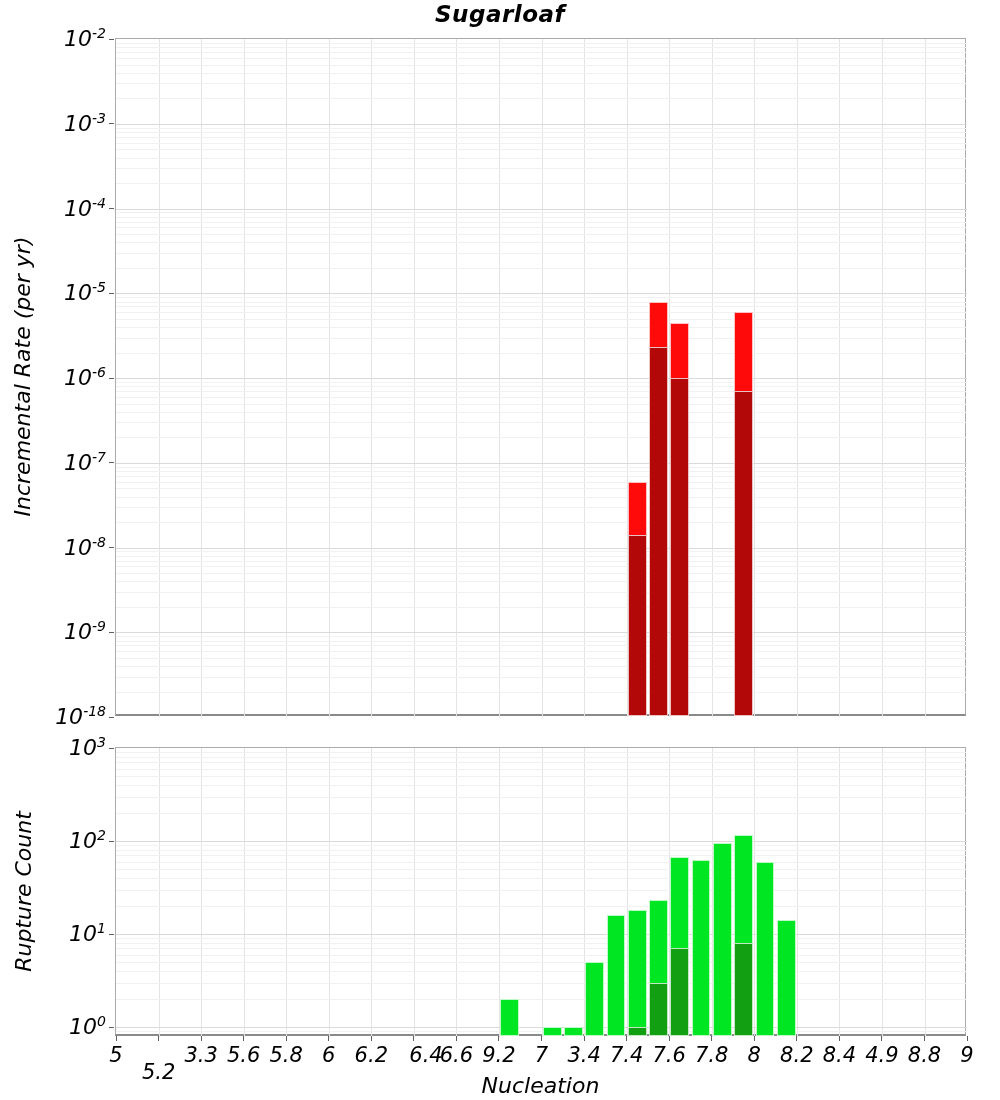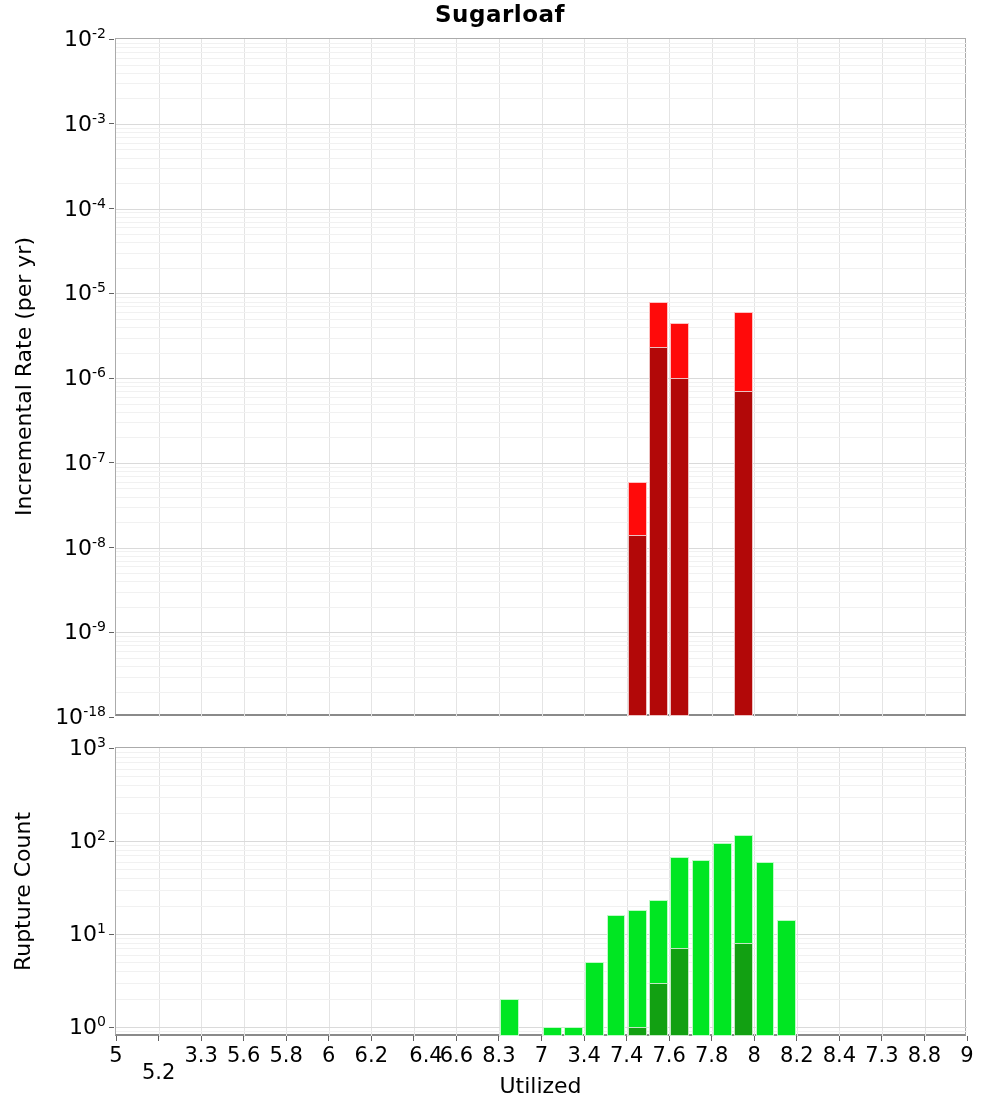--- a/index.html
+++ b/index.html
@@ -1,16 +1,16 @@
 <!DOCTYPE html>
 <html><head>
 <meta charset="utf-8">
 <style>
   html,body { margin:0; padding:0; background:#ffffff; font-family:"DejaVu Sans", sans-serif; color:#000; }
-  .canvas { position:relative; width:1000px; height:1100px; background:#fff; overflow:hidden; }
+  .canvas { position:relative; width:1000px; height:1100px; background:#fff; overflow:hidden;font-style:italic; }
   .fig-title { position:absolute; top:1px; left:0; width:1000px; text-align:center;
                font-size:23px; font-weight:bold; letter-spacing:0.5px; }
   .plot { position:absolute; background:#fff; border:1.5px solid #ababab; border-bottom:2px solid #8a8a8a;
           box-sizing:border-box; }
   .grid-v { position:absolute; width:1px; top:0; background:#e4e4e4; z-index:1; }
   .grid-major { position:absolute; height:1px; left:0; background:#dadada; z-index:1; }
   .grid-minor { position:absolute; height:1px; left:0; background:#f1f1f1; z-index:1; }
   .bar { position:absolute; box-sizing:border-box; border:1px solid rgba(255,255,255,0.75); z-index:2; }
   .ytick-label { position:absolute; width:86px; text-align:right; font-size:22px; line-height:22px;
                  transform:translateY(-50%); z-index:4; white-space:nowrap; }
@@ -154,21 +154,21 @@
       <div class="bar" title="Nucleation M7.4: 1.4e-8" style="left: 511.8px; width: 18.9px; top: 496.1px; height: 180.9px; background: rgb(178, 8, 8);"></div>
       <div class="bar" title="Nucleation M7.5: 0.0000023" style="left: 533.1px; width: 18.9px; top: 308.3px; height: 368.7px; background: rgb(178, 8, 8);"></div>
       <div class="bar" title="Nucleation M7.6: 0.000001" style="left: 554.4px; width: 18.9px; top: 339px; height: 338px; background: rgb(178, 8, 8);"></div>
       <div class="bar" title="Nucleation M7.9: 7e-7" style="left: 618.2px; width: 18.9px; top: 352.1px; height: 324.9px; background: rgb(178, 8, 8);"></div>
     </div>
 
   <div class="plot" id="plot-1" style="left:115px; top:747px; width:851px; height:289px;">
     <div class="ylab-wrap">
       <span>Rupture Count</span>
     </div>
-    <div class="xlab" style="top:325px;">Utilized</div>
+    <div class="xlab" style="top:325px;">Nucleation</div>
   <div class="grid-v" style="left: 42.6px; height: 289px;"></div>
       <div class="grid-v" style="left: 85.1px; height: 289px;"></div>
       <div class="grid-v" style="left: 127.6px; height: 289px;"></div>
       <div class="grid-v" style="left: 170.2px; height: 289px;"></div>
       <div class="grid-v" style="left: 212.8px; height: 289px;"></div>
       <div class="grid-v" style="left: 255.3px; height: 289px;"></div>
       <div class="grid-v" style="left: 297.9px; height: 289px;"></div>
       <div class="grid-v" style="left: 340.4px; height: 289px;"></div>
       <div class="grid-v" style="left: 382.9px; height: 289px;"></div>
       <div class="grid-v" style="left: 425.5px; height: 289px;"></div>
@@ -229,39 +229,39 @@
       <div class="xtick-label" style="left: 170.2px; top: 295px;">5.8</div>
       <div class="tickmark-x" style="left: 212.3px; top: 288px;"></div>
       <div class="xtick-label" style="left: 212.8px; top: 295px;">6</div>
       <div class="tickmark-x" style="left: 254.8px; top: 288px;"></div>
       <div class="xtick-label" style="left: 255.3px; top: 295px;">6.2</div>
       <div class="tickmark-x" style="left: 297.4px; top: 288px;"></div>
       <div class="xtick-label" style="left: 283px; top: 295px; margin-left: 27px;">6.4</div>
       <div class="tickmark-x" style="left: 339.9px; top: 288px;"></div>
       <div class="xtick-label" style="left: 340.4px; top: 295px;">6.6</div>
       <div class="tickmark-x" style="left: 382.4px; top: 288px;"></div>
-      <div class="xtick-label" style="left: 382.9px; top: 295px;">8.3</div>
+      <div class="xtick-label" style="left: 382.9px; top: 295px;">9.2</div>
       <div class="tickmark-x" style="left: 425px; top: 288px;"></div>
       <div class="xtick-label" style="left: 425.5px; top: 295px;">7</div>
       <div class="tickmark-x" style="left: 467.6px; top: 288px;"></div>
       <div class="xtick-label" style="left: 468.1px; top: 295px;">3.4</div>
       <div class="tickmark-x" style="left: 510.1px; top: 288px;"></div>
       <div class="xtick-label" style="left: 510.6px; top: 295px;">7.4</div>
       <div class="tickmark-x" style="left: 552.6px; top: 288px;"></div>
       <div class="xtick-label" style="left: 553.1px; top: 295px;">7.6</div>
       <div class="tickmark-x" style="left: 595.2px; top: 288px;"></div>
       <div class="xtick-label" style="left: 595.7px; top: 295px;">7.8</div>
       <div class="tickmark-x" style="left: 637.8px; top: 288px;"></div>
       <div class="xtick-label" style="left: 638.3px; top: 295px;">8</div>
       <div class="tickmark-x" style="left: 680.3px; top: 288px;"></div>
       <div class="xtick-label" style="left: 680.8px; top: 295px;">8.2</div>
       <div class="tickmark-x" style="left: 722.9px; top: 288px;"></div>
       <div class="xtick-label" style="left: 723.4px; top: 295px;">8.4</div>
       <div class="tickmark-x" style="left: 765.4px; top: 288px;"></div>
-      <div class="xtick-label" style="left: 765.9px; top: 295px;">7.3</div>
+      <div class="xtick-label" style="left: 765.9px; top: 295px;">4.9</div>
       <div class="tickmark-x" style="left: 808px; top: 288px;"></div>
       <div class="xtick-label" style="left: 808.5px; top: 295px;">8.8</div>
       <div class="tickmark-x" style="left: 850.5px; top: 288px;"></div>
       <div class="xtick-label" style="left: 851px; top: 295px;">9</div>
       <div class="bar" title="Available Ruptures M6.8: 2" style="left: 384.1px; width: 18.9px; top: 251px; height: 37px; background: rgb(0, 230, 34);"></div>
       <div class="bar" title="Available Ruptures M7.0: 1" style="left: 426.7px; width: 18.9px; top: 279px; height: 9px; background: rgb(0, 230, 34);"></div>
       <div class="bar" title="Available Ruptures M7.1: 1" style="left: 448px; width: 18.9px; top: 279px; height: 9px; background: rgb(0, 230, 34);"></div>
       <div class="bar" title="Available Ruptures M7.2: 5" style="left: 469.3px; width: 18.9px; top: 214px; height: 74px; background: rgb(0, 230, 34);"></div>
       <div class="bar" title="Available Ruptures M7.3: 16" style="left: 490.5px; width: 18.9px; top: 167px; height: 121px; background: rgb(0, 230, 34);"></div>
       <div class="bar" title="Available Ruptures M7.4: 18" style="left: 511.8px; width: 18.9px; top: 162.3px; height: 125.7px; background: rgb(0, 230, 34);"></div>

